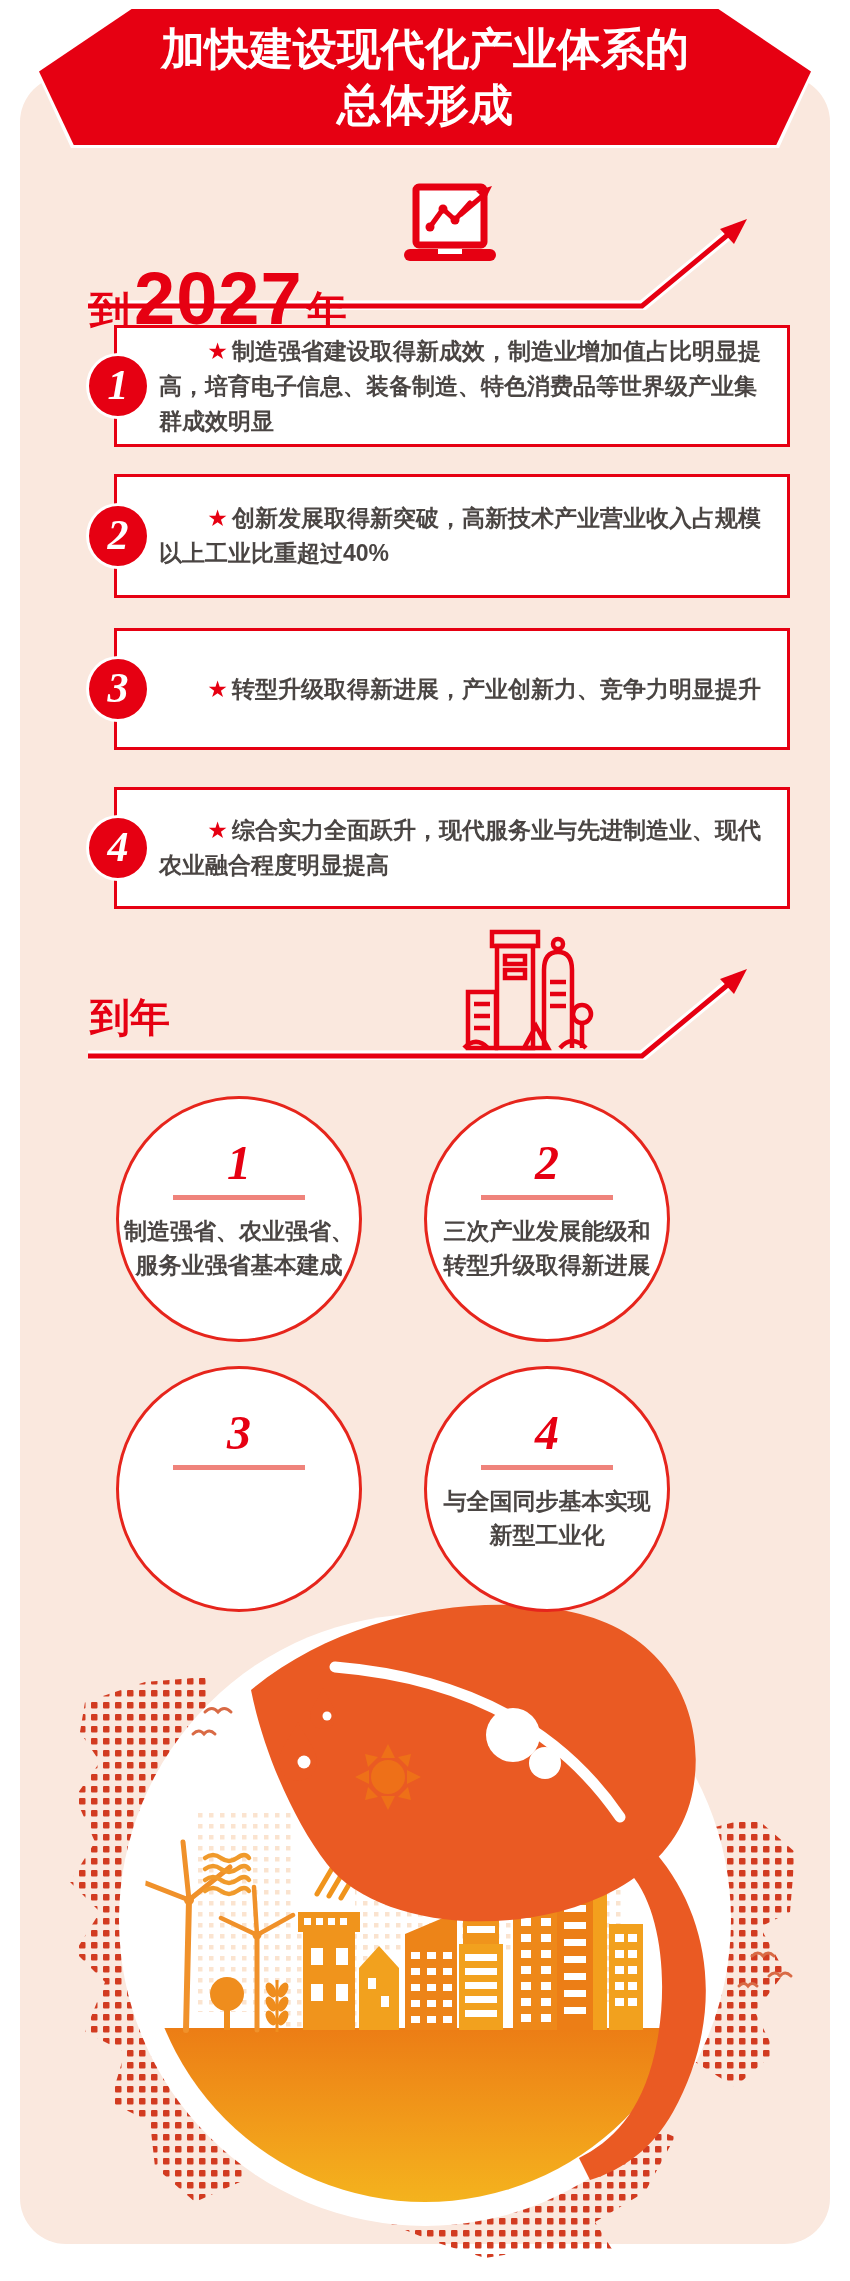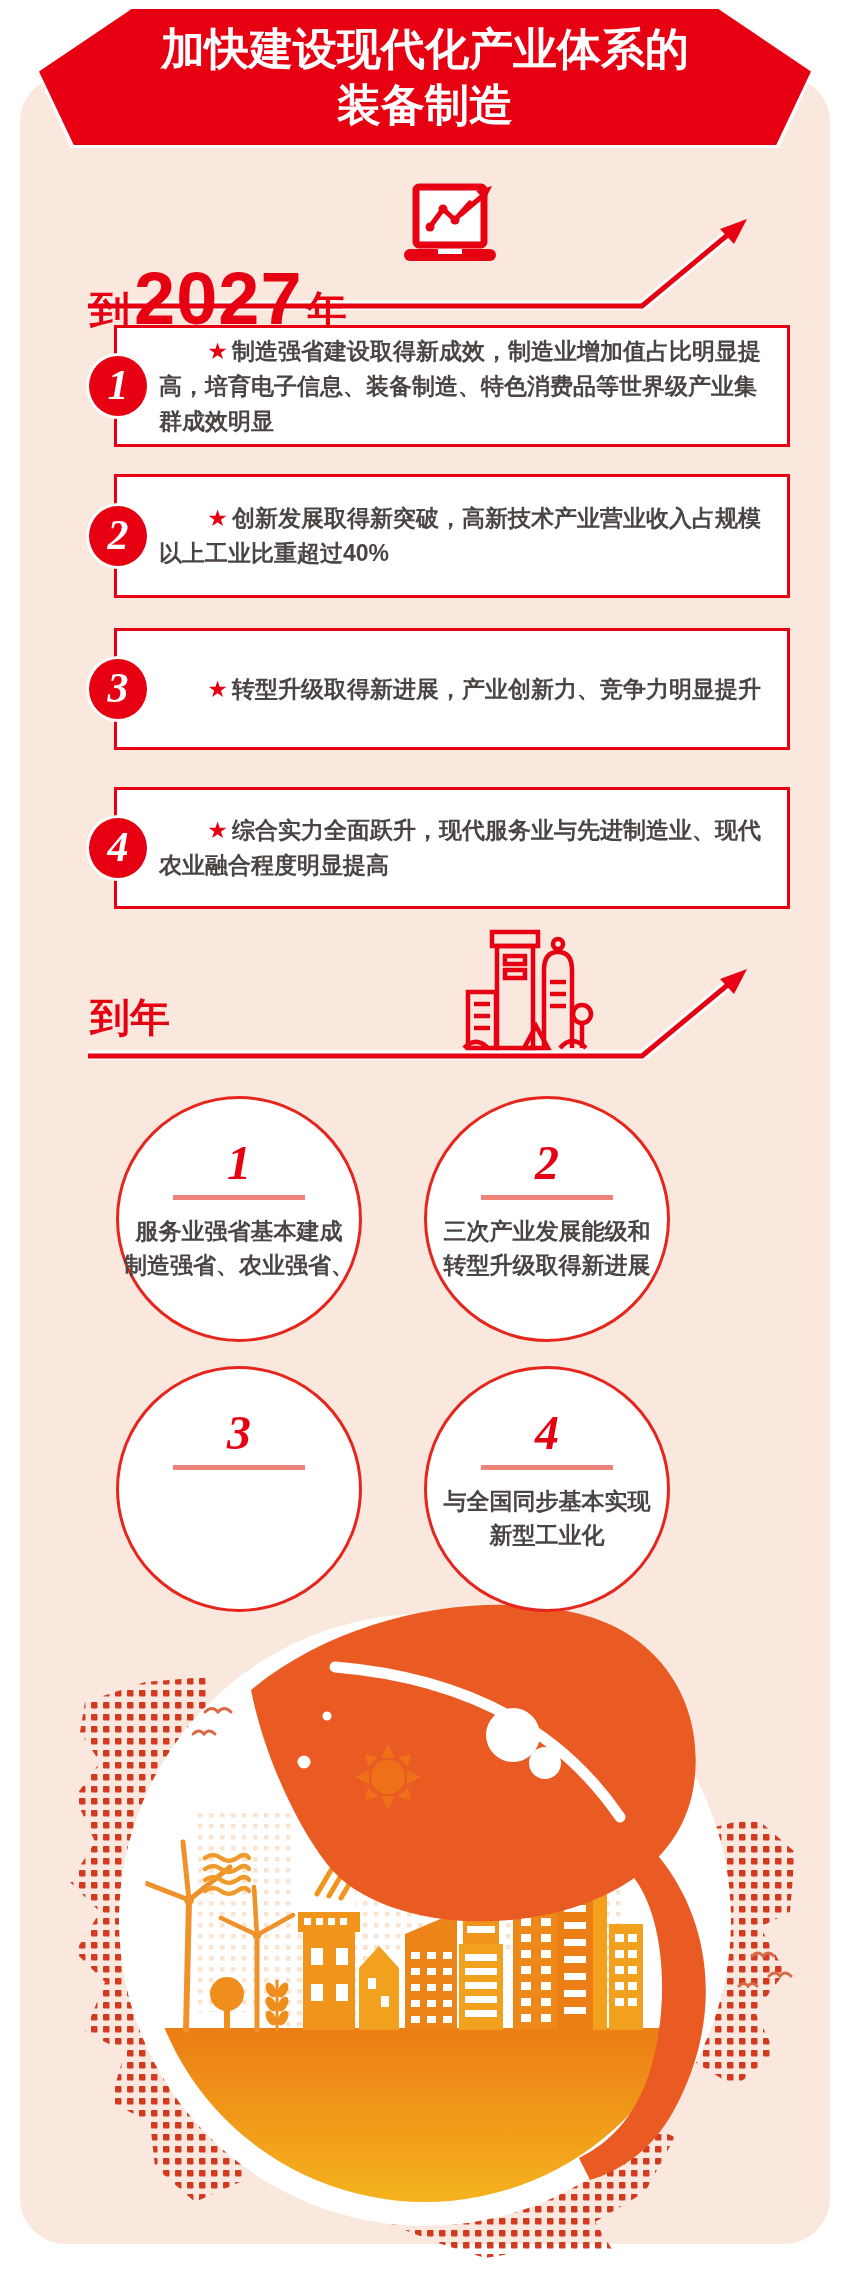--- a/index.html
+++ b/index.html
@@ -62,21 +62,21 @@
 </head>
 <body>
 
 <div class="page">
 
   <div class="content-bg"></div>
 
   <div class="banner">
     <div class="banner-inner">
       <div>加快建设现代化产业体系的</div>
-      <div>装备制造</div>
+      <div>总体形成</div>
     </div>
   </div>
 
   <div class="sec-head head-2027">
     <span class="h-pre">到</span>
     <span class="h-year">2027</span>
     <span class="h-suf">年</span>
   </div>
   <svg class="rule rule-2027" width="665" height="92" viewBox="0 0 665 92">
     <polyline points="2,88 556,88 650,10" fill="none" stroke="#ffffff" stroke-width="11"></polyline>
@@ -138,22 +138,22 @@
     <polygon points="64,120 76,98 88,120"></polygon>
     <circle cx="122" cy="86" r="9"></circle>
     <line x1="122" y1="95" x2="122" y2="120"></line>
     <path d="M4,120 Q16,108 28,120 M100,120 Q112,106 126,120"></path>
   </svg>
 
   <div class="goal-circle gc-1">
     <div class="c-num">1</div>
     <div class="c-rule"></div>
     <div class="c-text">
+      <div>制造强省、农业强省、</div>
       <div>服务业强省基本建成</div>
-      <div>制造强省、农业强省、</div>
     </div>
   </div>
   <div class="goal-circle gc-2">
     <div class="c-num">2</div>
     <div class="c-rule"></div>
     <div class="c-text">
       <div>三次产业发展能级和</div>
       <div>转型升级取得新进展</div>
     </div>
   </div>

